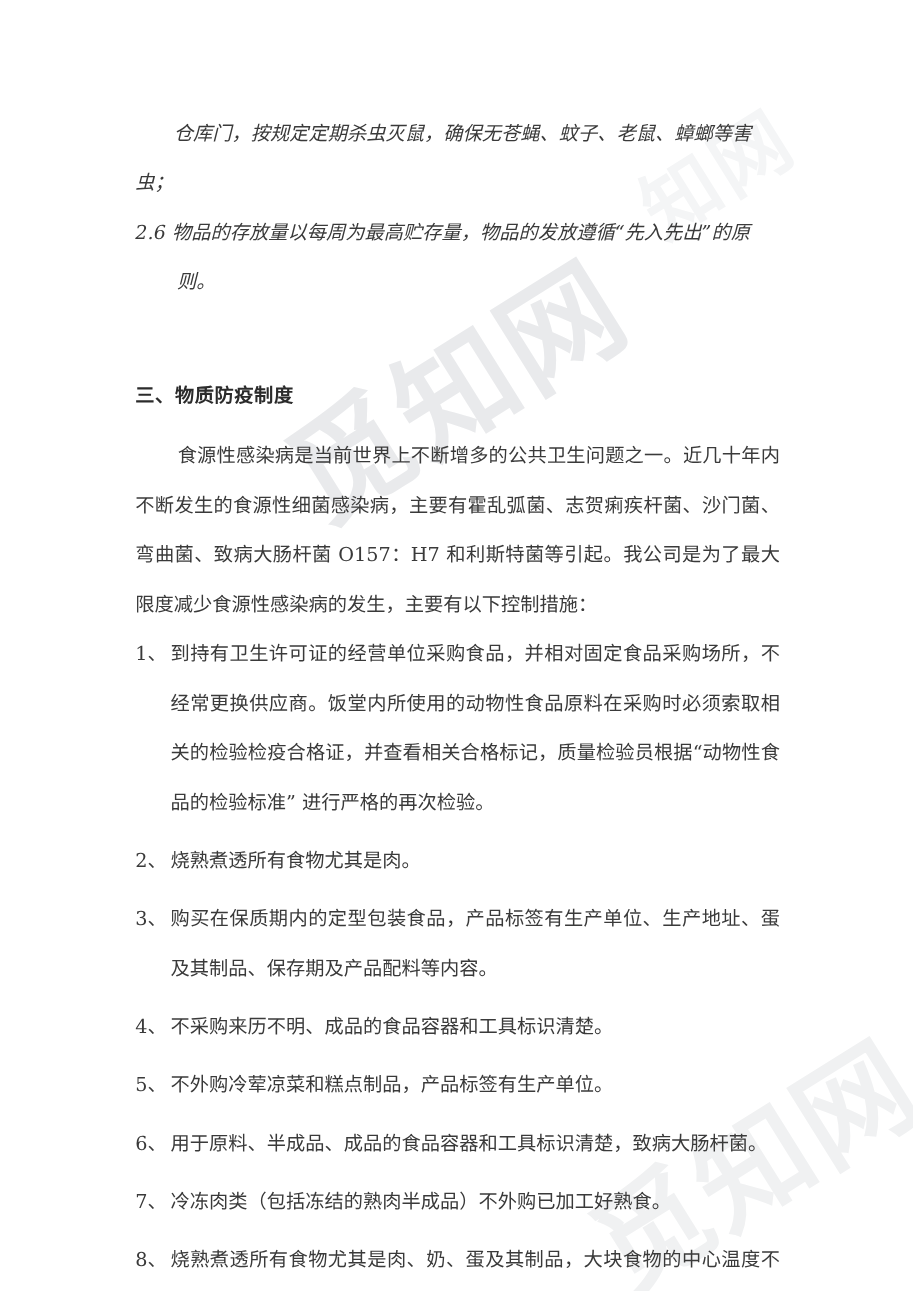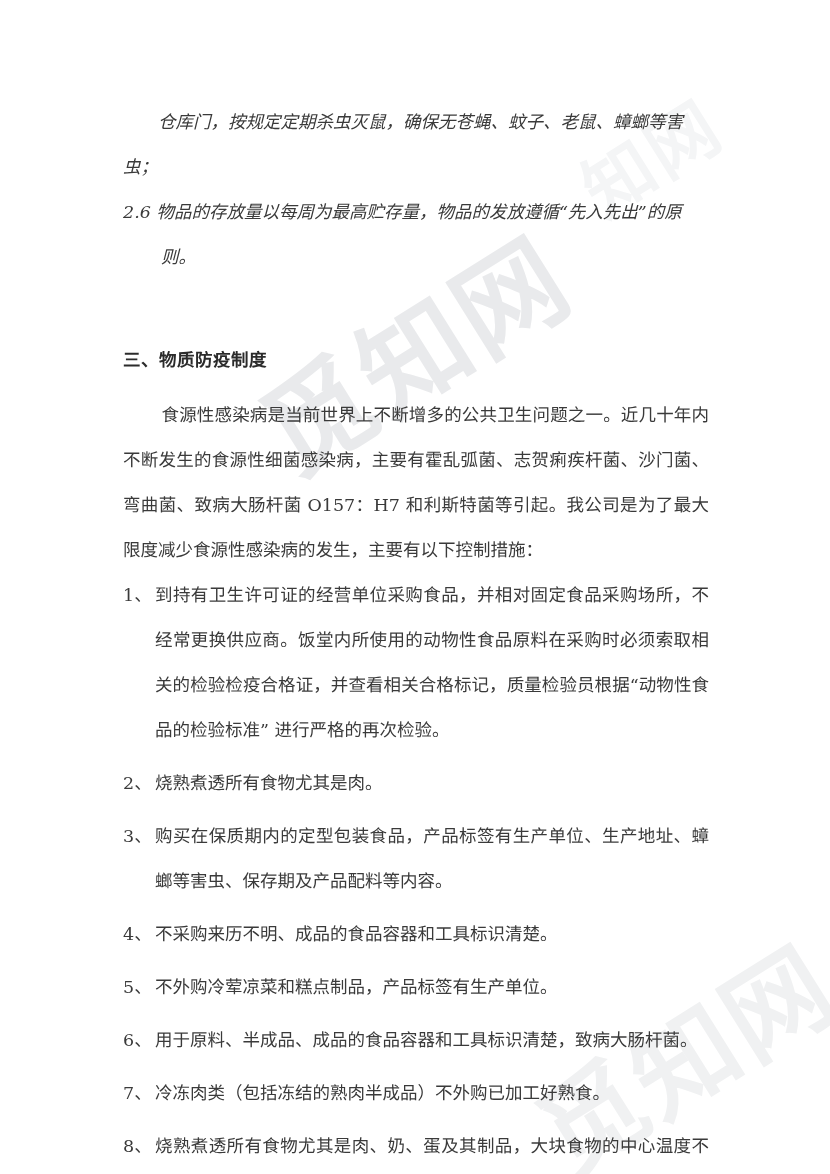--- a/index.html
+++ b/index.html
@@ -175,21 +175,21 @@
       <li>
         <span class="marker">1、</span>
         <span class="item-text">到持有卫生许可证的经营单位采购食品，并相对固定食品采购场所，不经常更换供应商。饭堂内所使用的动物性食品原料在采购时必须索取相关的检验检疫合格证，并查看相关合格标记，质量检验员根据“动物性食品的检验标准”  进行严格的再次检验。</span>
       </li>
       <li>
         <span class="marker">2、</span>
         <span class="item-text">烧熟煮透所有食物尤其是肉。</span>
       </li>
       <li>
         <span class="marker">3、</span>
-        <span class="item-text">购买在保质期内的定型包装食品，产品标签有生产单位、生产地址、蟑螂等害虫、保存期及产品配料等内容。</span>
+        <span class="item-text">购买在保质期内的定型包装食品，产品标签有生产单位、生产地址、蛋及其制品、保存期及产品配料等内容。</span>
       </li>
       <li>
         <span class="marker">4、</span>
         <span class="item-text">不采购来历不明、成品的食品容器和工具标识清楚。</span>
       </li>
       <li>
         <span class="marker">5、</span>
         <span class="item-text">不外购冷荤凉菜和糕点制品，产品标签有生产单位。</span>
       </li>
       <li>

